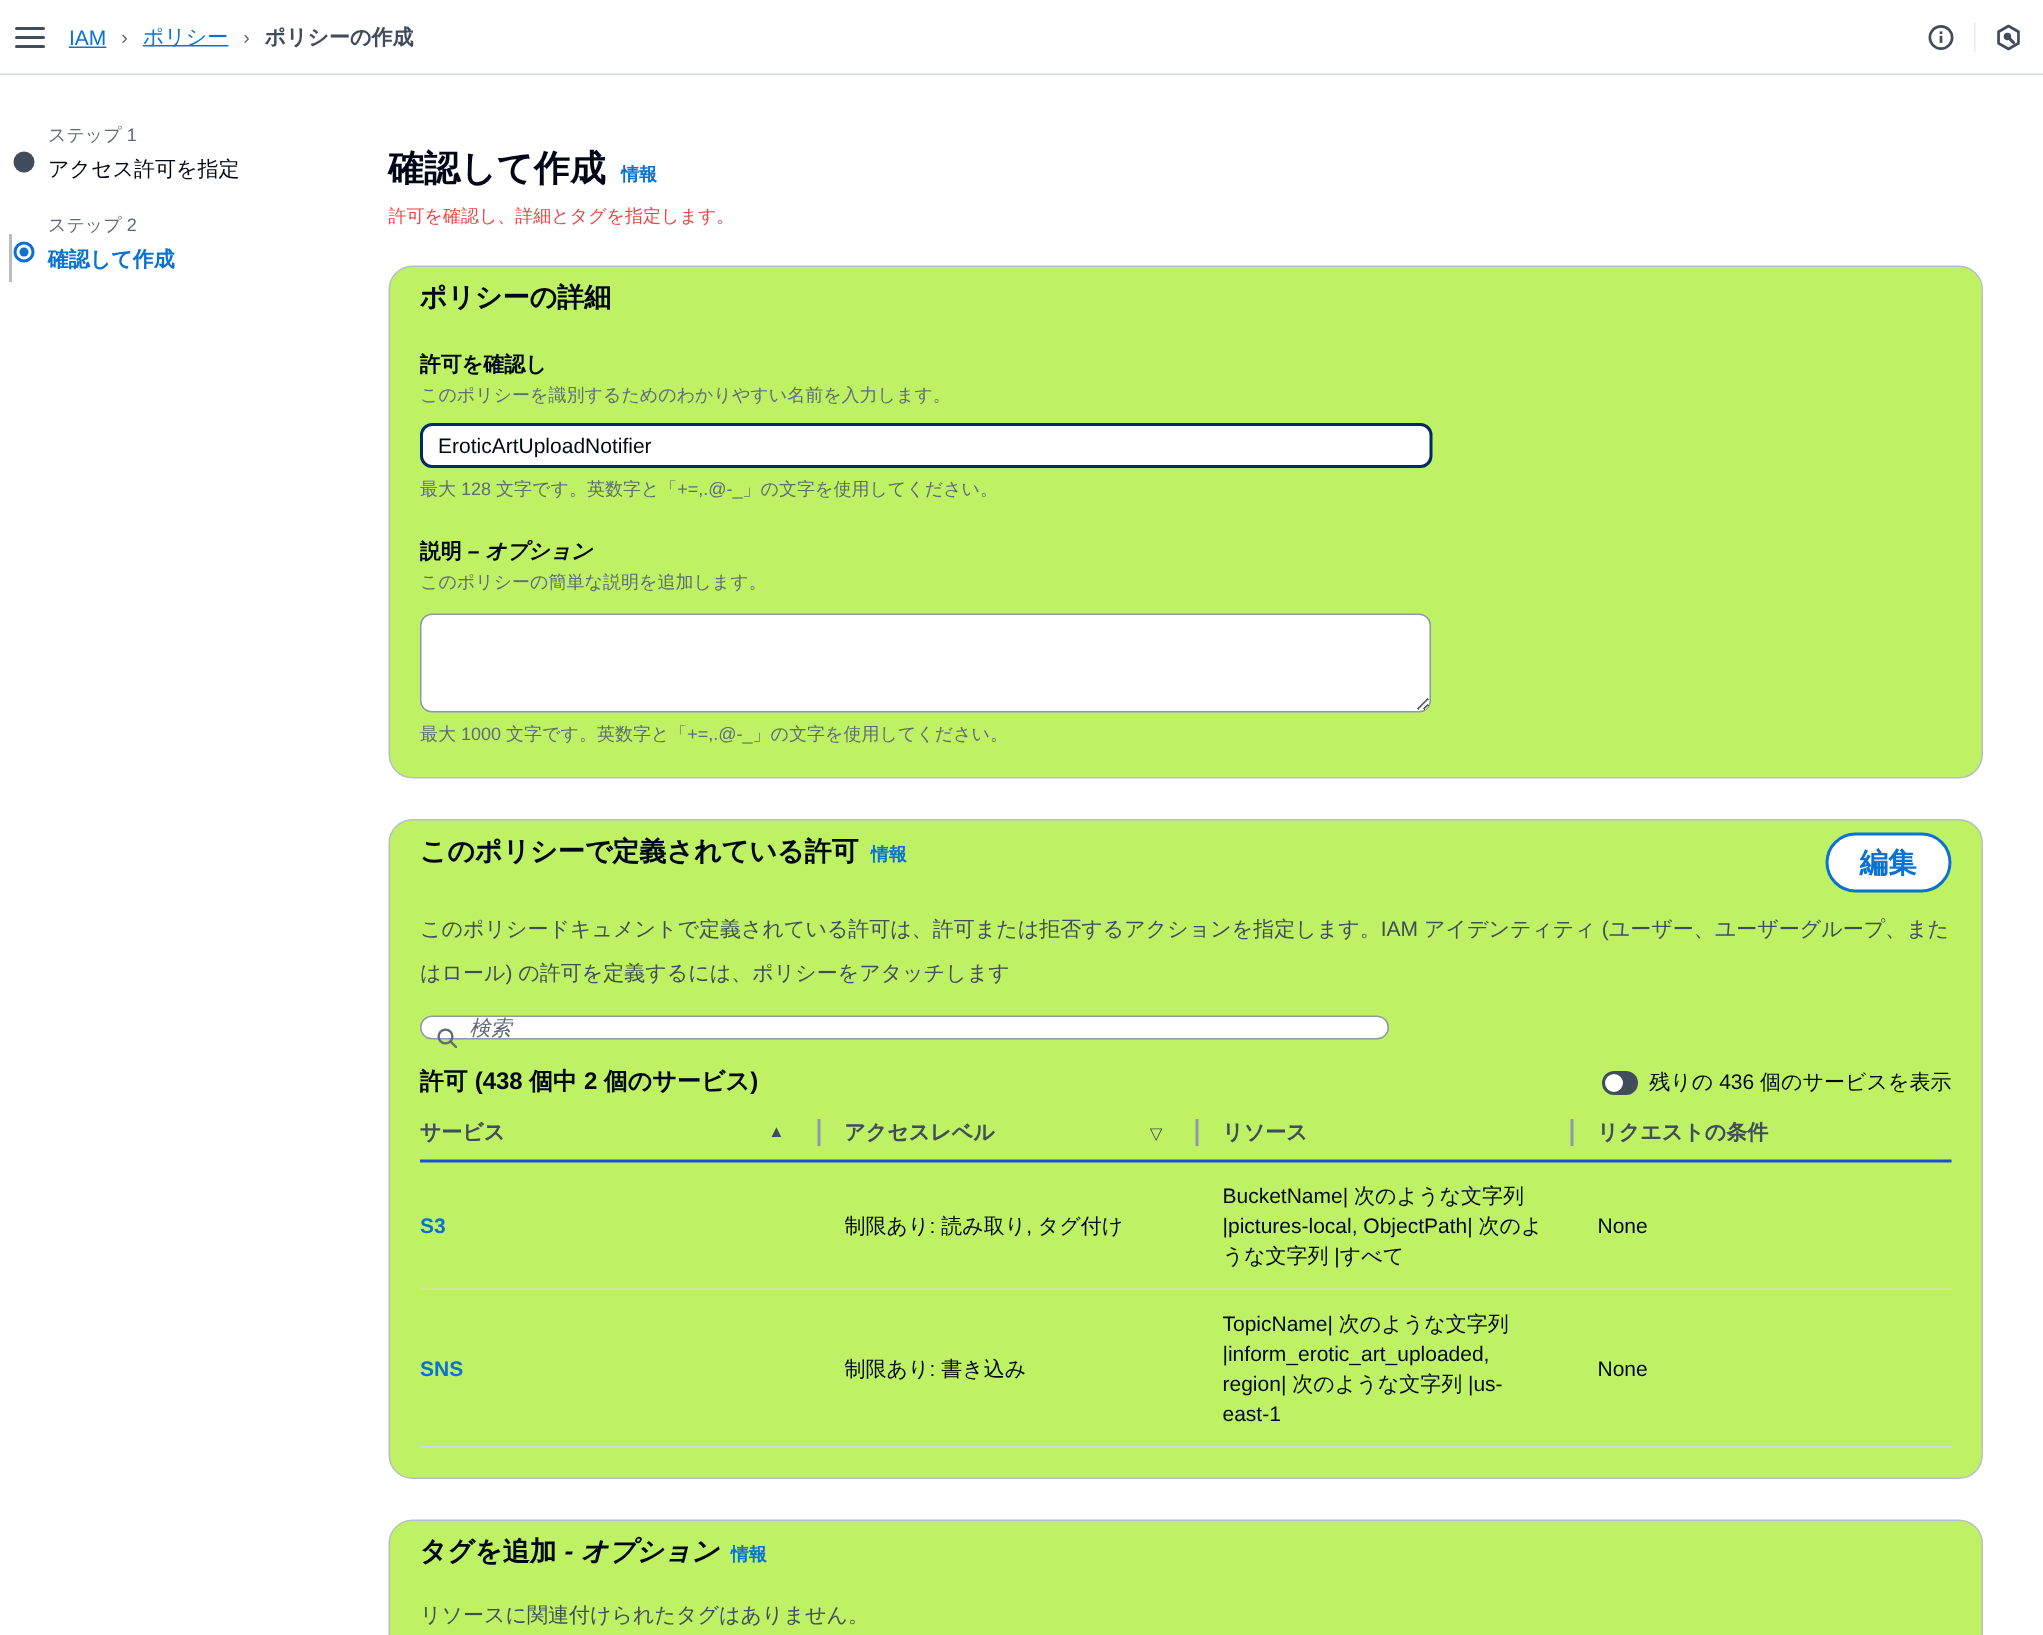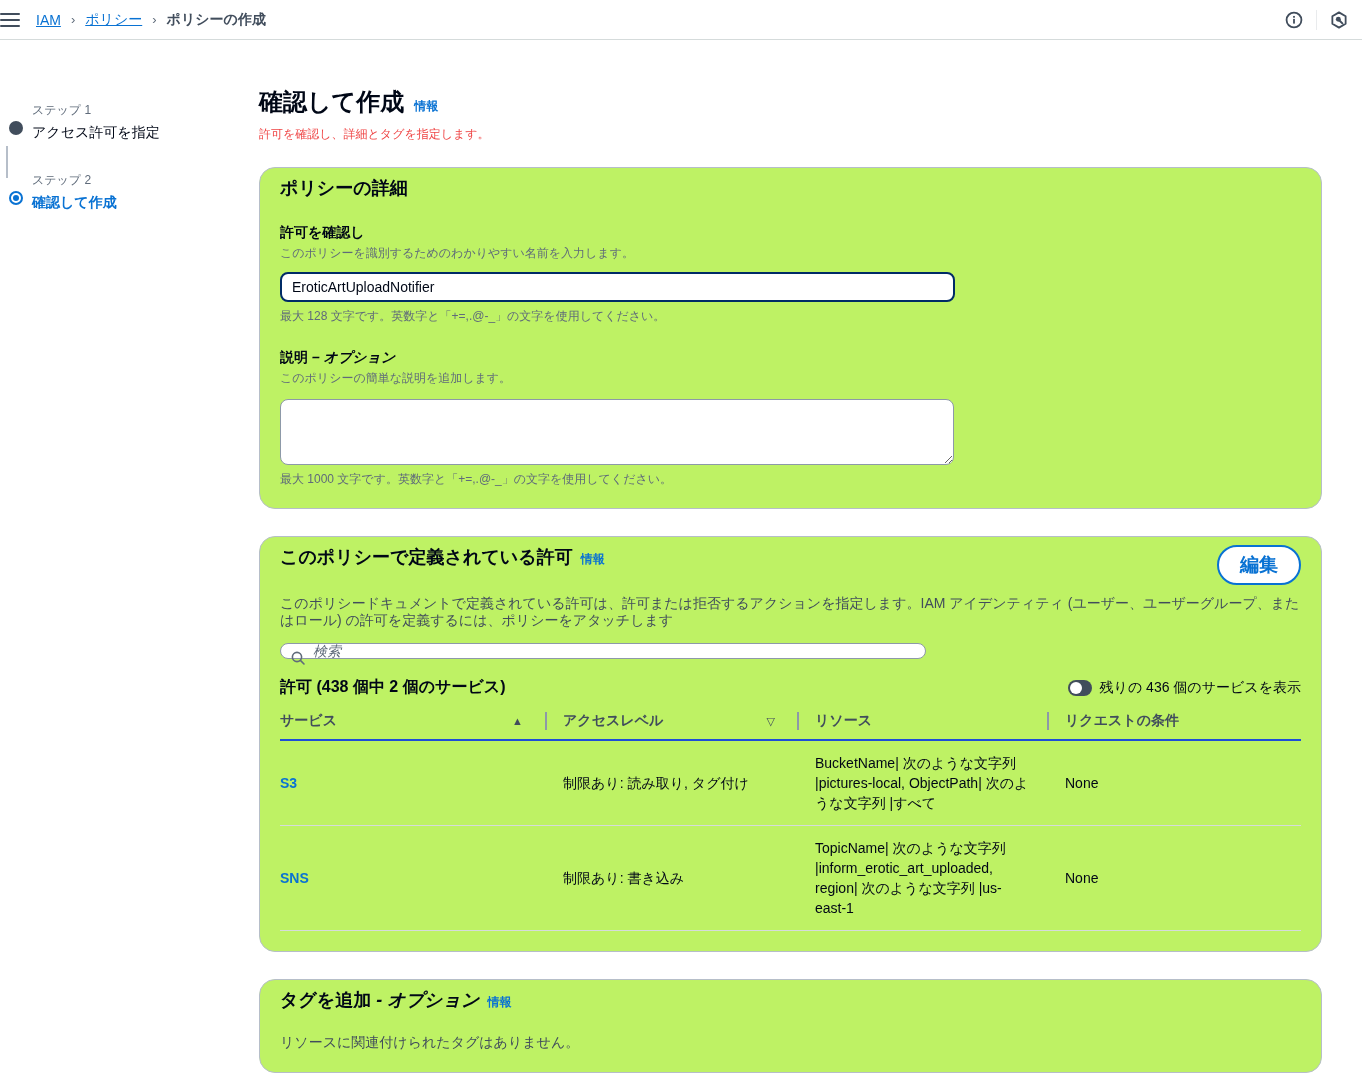--- a/index.html
+++ b/index.html
@@ -4,40 +4,40 @@
 <style>
   * { margin:0; padding:0; box-sizing:border-box; }
   html,body { background:#fff; }
   body {
     width:1362px; height:1090px; overflow:hidden;
     font-family:"Liberation Sans","DejaVu Sans",sans-serif;
     color:#000716; font-size:14px;
   }
   
   .topbar {
-    height:40px; display:flex; align-items:center;
-    border-bottom:1px solid #d5dbdb; padding:0 12px 0 0;
+    height:50px; display:flex; align-items:center;
+    border-bottom:1px solid #d5dbdb; padding:0 12px 0 10px;
   }
   .hamburger { width:20px; height:14px; display:flex; flex-direction:column; justify-content:space-between; cursor:pointer; margin-right:16px; }
   .hamburger span { display:block; height:2px; background:#414d5c; border-radius:1px; }
   .breadcrumb { display:flex; align-items:center; gap:10px; font-size:14px; }
   .breadcrumb a { color:#0972d3; text-decoration:underline; cursor:pointer; }
   .crumb-sep { color:#5f6b7a; font-size:13px; }
   .crumb-current { color:#414d5c; font-weight:700; }
   .topbar-right { margin-left:auto; display:flex; align-items:center; }
   .topbar-icon { width:22px; height:22px; display:flex; align-items:center; justify-content:center; cursor:pointer; }
   .topbar-divider { width:1px; height:20px; background:#e9ebed; margin:0 11px; }
 
   
   .content { display:flex; }
   .steps { width:259px; flex-shrink:0; padding:32px 0 0 9px; position:relative; }
   .main { width:1063px; padding-top:46px; }
 
   
-  .step { position:relative; padding-left:23px; margin-bottom:20px;margin-top:30px; }
+  .step { position:relative; padding-left:23px; margin-bottom:20px; }
   .step-label { font-size:12px; color:#5f6b7a; margin-bottom:5px; }
   .step-title { font-size:14px; color:#000716; }
   .step-title.active { color:#0972d3; font-weight:700; }
   .bullet { position:absolute; left:0; top:19px; width:14px; height:14px; border-radius:50%; }
   .bullet.filled { background:#414d5c; }
   .bullet.ring { border:2px solid #0972d3; display:flex; align-items:center; justify-content:center; }
   .bullet.ring .dot { width:6px; height:6px; border-radius:50%; background:#0972d3; }
   .step-connector { position:absolute; left:6px; top:106px; width:2px; height:32px; background:#b6bec9; }
 
   
@@ -66,21 +66,21 @@
     border:2px solid #002b66; border-radius:8px;
     font-size:14px; color:#000716; font-family:inherit; outline:none; display:block;
   }
   .textarea {
     margin-top:12px; width:674px; height:66px; padding:4px 10px;
     border:1px solid #8d99a8; border-radius:8px;
     font-size:14px; color:#000716; font-family:inherit; resize:both; display:block;
   }
 
   
-  .perm-desc { margin-top:10px; font-size:14px; color:#414d5c; line-height:17px; max-width:1023px; }
+  .perm-desc { margin-top:10px; font-size:14px; color:#414d5c; line-height:29px; max-width:1023px; }
   .btn-outline {
     border:2px solid #0972d3; border-radius:20px; background:#fff;
     color:#0972d3; font-weight:700; font-size:19px;
     padding:5px 21px; cursor:pointer; font-family:inherit; white-space:nowrap;
   }
   .search-wrap { position:relative; margin-top:14px; width:646px; }
   .search-input {
     width:100%; height:16px; padding:0 10px 0 32px;
     border:1px solid #8d99a8; border-radius:8px;
     font-size:14px; font-family:inherit; color:#000716; font-style:italic;

